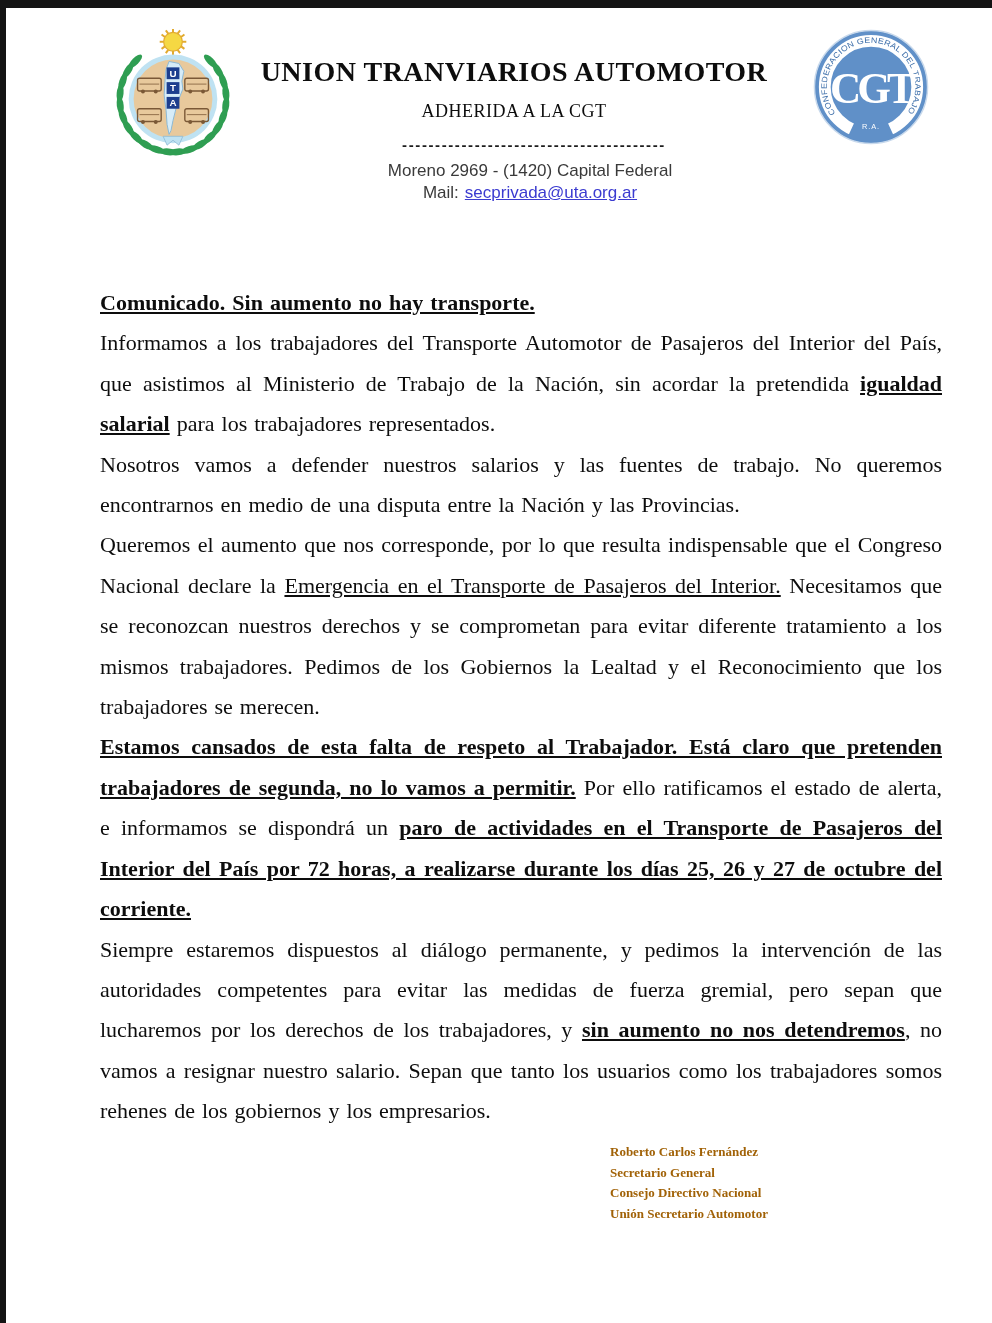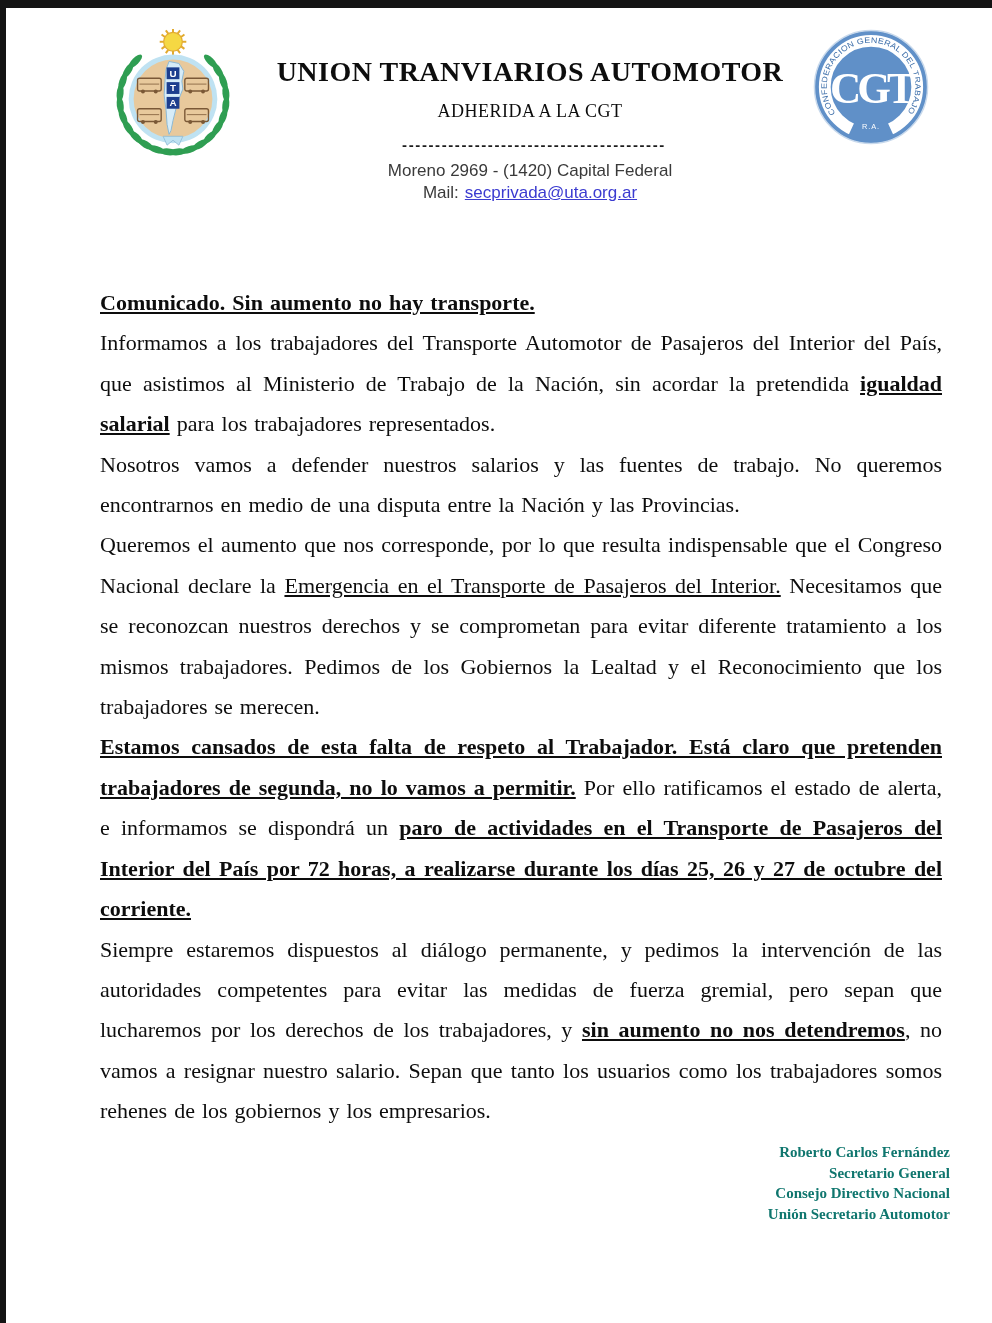--- a/index.html
+++ b/index.html
@@ -6,21 +6,21 @@
   .page{
     position:relative;width:992px;height:1323px;background:#ffffff;overflow:hidden;
     font-family:"Liberation Serif",serif;color:#0d0d0d;
   }
   .scan-top{position:absolute;top:0;left:0;width:992px;height:8px;background:#141414;}
   .scan-left{position:absolute;top:0;left:0;width:6px;height:1323px;background:#141414;}
 
   .uta-logo{position:absolute;left:104px;top:26px;width:138px;height:130px;}
   .cgt-logo{position:absolute;left:812px;top:28px;width:118px;height:118px;}
 
-  .title-block{position:absolute;left:250px;top:56px;width:560px;text-align:center;}
+  .title-block{position:absolute;left:234px;top:56px;width:560px;text-align:center;}
   .org-title{font-size:28px;font-weight:bold;letter-spacing:0.5px;white-space:nowrap;}
   .org-affiliation{font-size:18px;margin-top:13px;letter-spacing:0.5px;}
 
   .separator{
     position:absolute;left:356px;top:136px;width:356px;text-align:center;
     font-family:"Liberation Sans",sans-serif;font-size:15px;font-weight:bold;
     letter-spacing:1.6px;color:#1c1c1c;white-space:nowrap;overflow:hidden;
   }
   .contact{
     position:absolute;left:250px;top:160px;width:560px;text-align:center;
@@ -31,22 +31,22 @@
   .body-text{
     position:absolute;left:100px;top:283px;width:842px;
     font-size:22px;line-height:40.4px;text-align:justify;word-spacing:1.5px;
   }
   .body-text p{margin:0;}
   .b{font-weight:bold;}
   .u{text-decoration:underline;}
   .heading{font-weight:bold;}
 
   .signature{
-    position:absolute;left:610px;top:1142px;width:340px;text-align:right;
-    font-size:15px;font-weight:bold;line-height:20.5px;color:#0f766e;
+    position:absolute;left:610px;top:1142px;width:340px;text-align:left;
+    font-size:13px;font-weight:bold;line-height:20.5px;color:#a16207;
   }
 </style>
 </head>
 <body>
 
 <div class="page">
   <div class="scan-top"></div>
   <div class="scan-left"></div>
 
   <svg class="uta-logo" viewBox="0 0 140 132">

